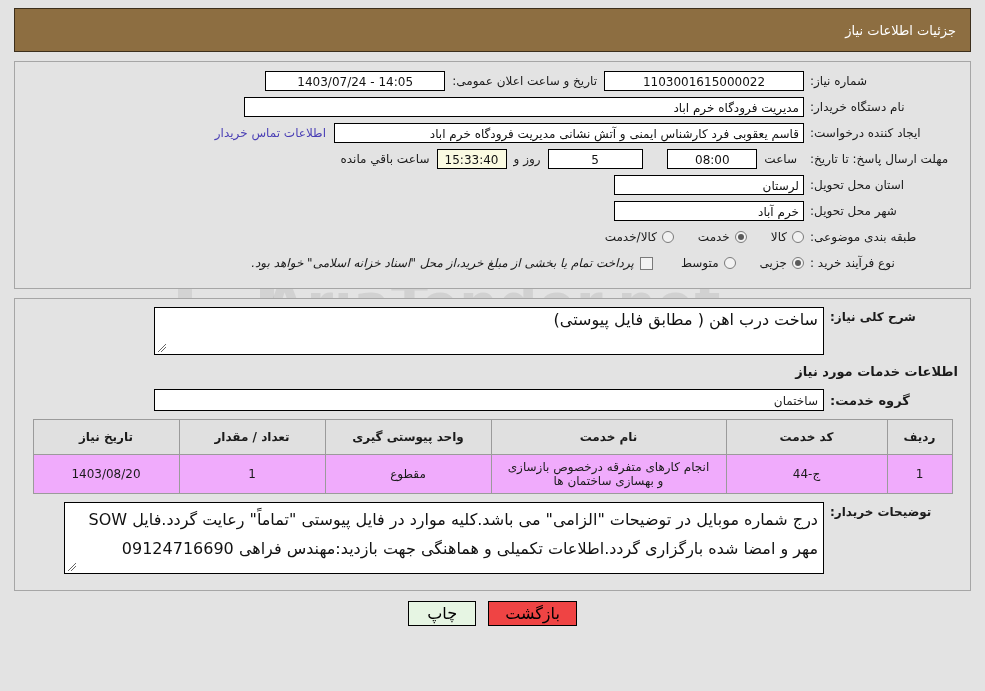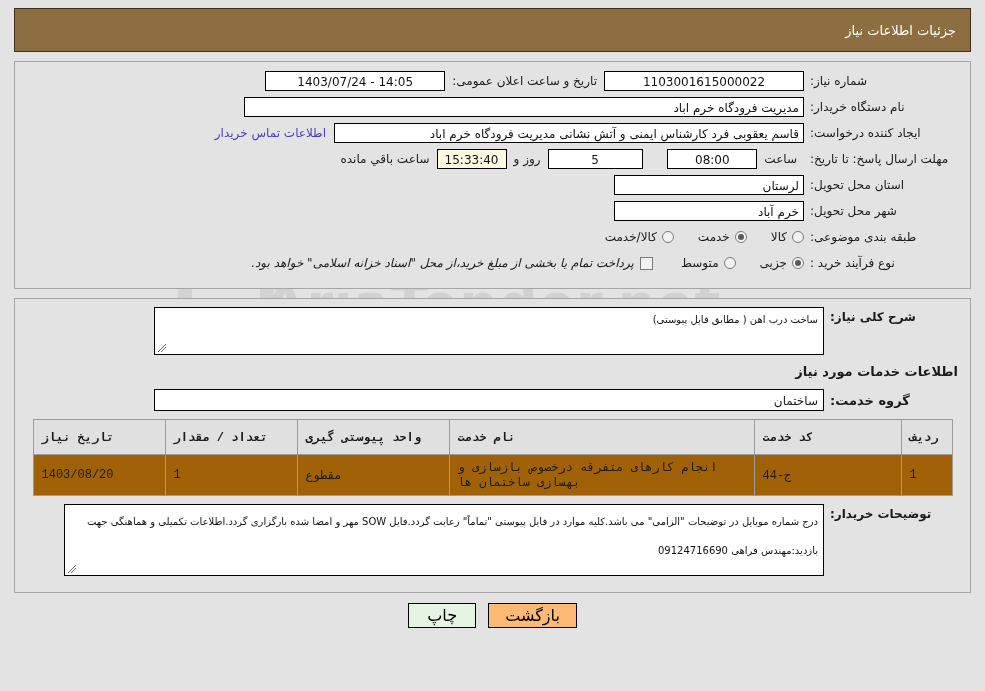--- a/index.html
+++ b/index.html
@@ -223,21 +223,21 @@
     text-align: left;
     padding-left: 6px;
     padding-top: 3px;
     flex: 0 0 auto;
     white-space: nowrap;
   }
   .textarea {
     border: 1px solid #000;
     background: #fff;
     box-sizing: border-box;
-    font-size: 10px;
+    font-size: 16px;
     line-height: 20px;
     padding: 2px 5px;
     position: relative;
     color: #111;
     overflow: hidden;
   }
   .textarea .grip {
     position: absolute;
     left: 2px;
     bottom: 1px;
@@ -285,33 +285,32 @@
   
   table.items {
     border-collapse: collapse;
     width: 920px;
     margin: 4px auto 8px auto;
     background: #fff;
     font-size: 12px;
   }
   table.items th, table.items td {
     border: 1px solid #9b9b9b;
-    padding: 5px 8px;
-    text-align: left;
+    padding: 5px 15px;
+    text-align: center;
     vertical-align: middle;
-    font-family: Liberation Mono, monospace;
   }
   table.items thead th {
     background: #e0e0e0;
     font-weight: bold;
     color: #1b1b1b;
     height: 24px;
   }
   table.items tbody td {
-    background: #a16207;
+    background: #f0abfc;
     height: 26px;
     color: #1b1b1b;
   }
   .col-radif { width: 34px; }
   .col-code  { width: 130px; }
   .col-name  { width: auto; }
   .col-unit  { width: 135px; }
   .col-qty   { width: 115px; }
   .col-date  { width: 115px; }
 
@@ -327,21 +326,21 @@
     border: 1px solid #000;
     font-size: 16px;
     padding: 3px 16px;
     cursor: pointer;
     font-family: inherit;
     line-height: 17px;
     box-sizing: border-box;
     min-width: 68px;
     text-align: center;
   }
-  .btn-back  { background: #fdba74; }
+  .btn-back  { background: #ef4444; }
   .btn-print { background: #e6f5e3; }
 </style>
 </head>
 <body>
 
 <div class="watermark">
   <div class="wm-shield"></div>
   <svg class="wm-arrow" viewBox="0 0 130 100">
     <path d="M10 8 L95 8 L95 55 L118 55 L62 96 L8 55 L32 55 Z" fill="#c98b8b" opacity="0.55"></path>
   </svg>

